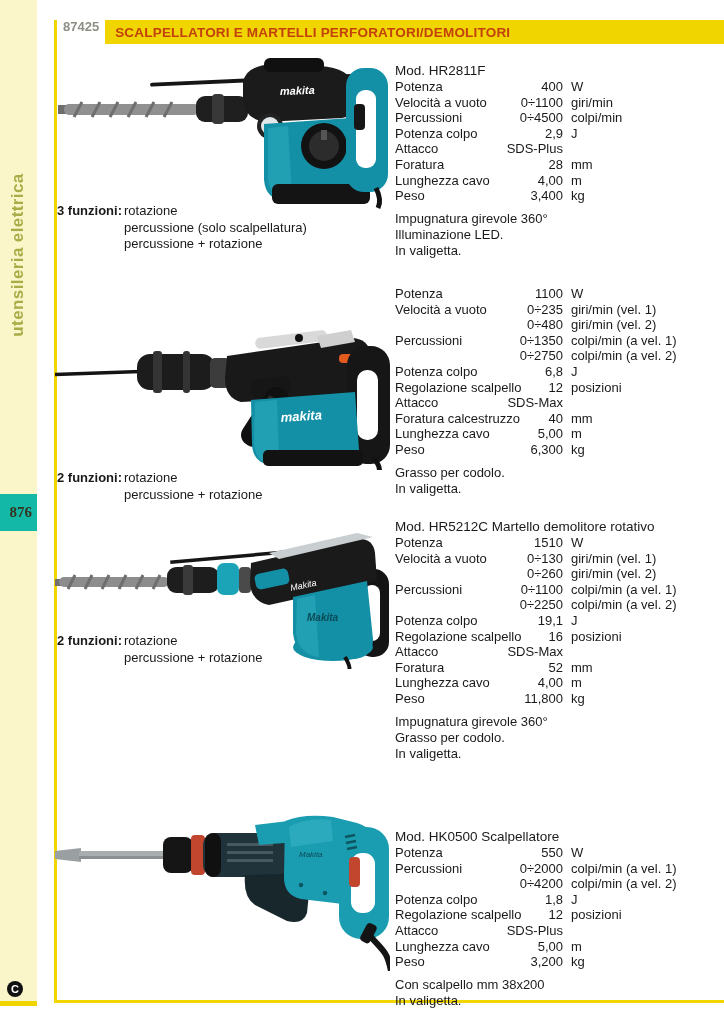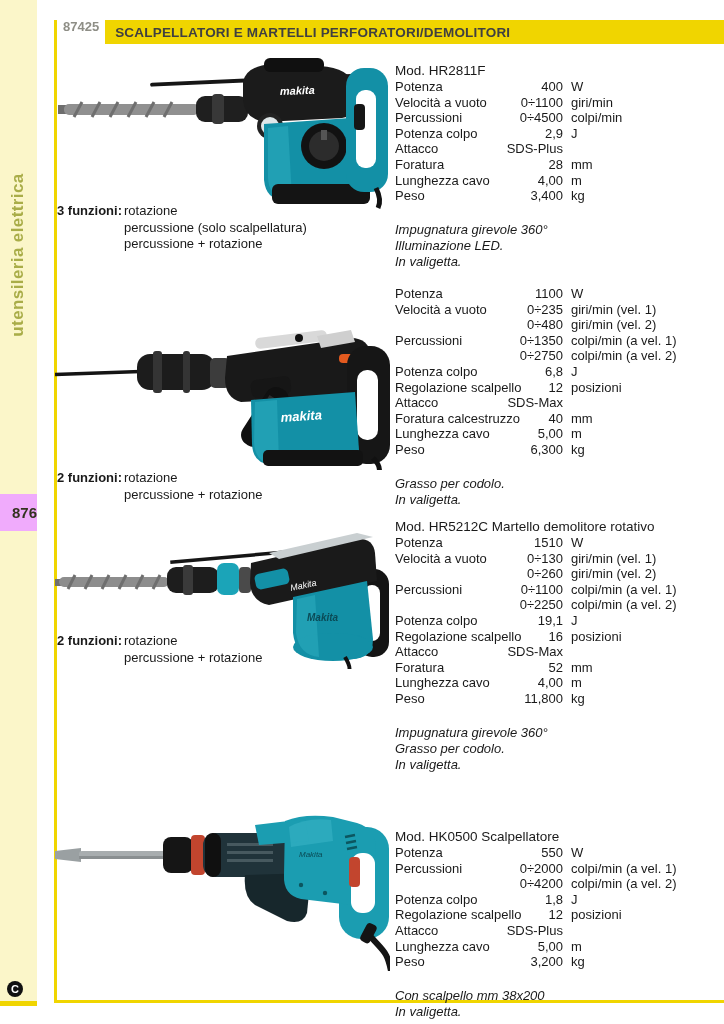--- a/index.html
+++ b/index.html
@@ -5,46 +5,46 @@
   html,body{margin:0;padding:0;background:#fff;}
   .page{position:relative;width:724px;height:1024px;background:#fff;overflow:hidden;
         font-family:"Liberation Sans",sans-serif;color:#1a1a1a;}
 
   
   .side-strip{position:absolute;left:0;top:0;width:37px;height:1001px;
               background:#fbf6c9;border-bottom:5px solid #f0d500;}
   .side-label{position:absolute;left:-92px;top:245px;width:220px;height:20px;
               transform:rotate(-90deg);font-weight:bold;font-size:17px;color:#a9ad48;
               text-align:center;letter-spacing:.4px;}
-  .page-num{position:absolute;left:0;top:494px;width:37px;height:37px;background:#f0abfc;
+  .page-num{position:absolute;left:0;top:494px;width:37px;height:37px;background:#14b8a6;
             font-weight:bold;font-size:15px;color:#33331f;text-align:right;line-height:37px;
-            box-sizing:border-box;}
+            padding-right:5px;box-sizing:border-box;font-family:Liberation Serif, serif;}
   .logo{position:absolute;left:7px;top:981px;width:16px;height:16px;border-radius:50%;
         background:#111;color:#fff;font-weight:bold;font-size:11px;text-align:center;line-height:16px;}
 
   
   .v-border{position:absolute;left:54px;top:20px;width:3px;height:983px;background:#f0d500;}
   .h-border{position:absolute;left:54px;top:1000px;width:670px;height:3px;background:#f0d500;}
 
   
   .header{position:absolute;left:54px;top:20px;width:670px;height:24px;background:#f0d500;
           display:flex;align-items:center;}
   .code-box{background:#fff;margin-left:3px;padding:0 6px;font-weight:bold;font-size:13px;
             color:#8e8e86;height:28px;line-height:18px;}
-  .header-title{color:#404040;font-weight:bold;font-size:13.5px;margin-left:10px;letter-spacing:.2px;}
+  .header-title{color:#c2410c;font-weight:bold;font-size:13.5px;margin-left:10px;letter-spacing:.2px;}
 
   
   .product{position:absolute;left:0;top:0;width:724px;height:1024px;}
   .photo{position:absolute;}
   .specs{position:absolute;width:330px;font-size:13px;}
   .spec-title{font-weight:normal;font-size:13.5px;line-height:17px;white-space:nowrap;}
   .spec-row{position:relative;height:15.6px;line-height:15.7px;white-space:nowrap;}
   .sv{position:absolute;left:0;top:0;width:168px;text-align:right;}
   .su{position:absolute;left:176px;top:0;}
-  .notes{margin-top:18px;line-height:16px;font-style:italic;}
+  .notes{margin-top:7px;line-height:16px;}
   .fn-block{position:absolute;display:flex;font-size:13px;line-height:16.5px;}
   .fn-label{font-weight:bold;white-space:nowrap;width:67px;}
   .brand-text{font-family:"Liberation Sans",sans-serif;}
 </style>
 </head>
 <body>
 
 <div class="page">
 
   <div class="side-strip"></div>

